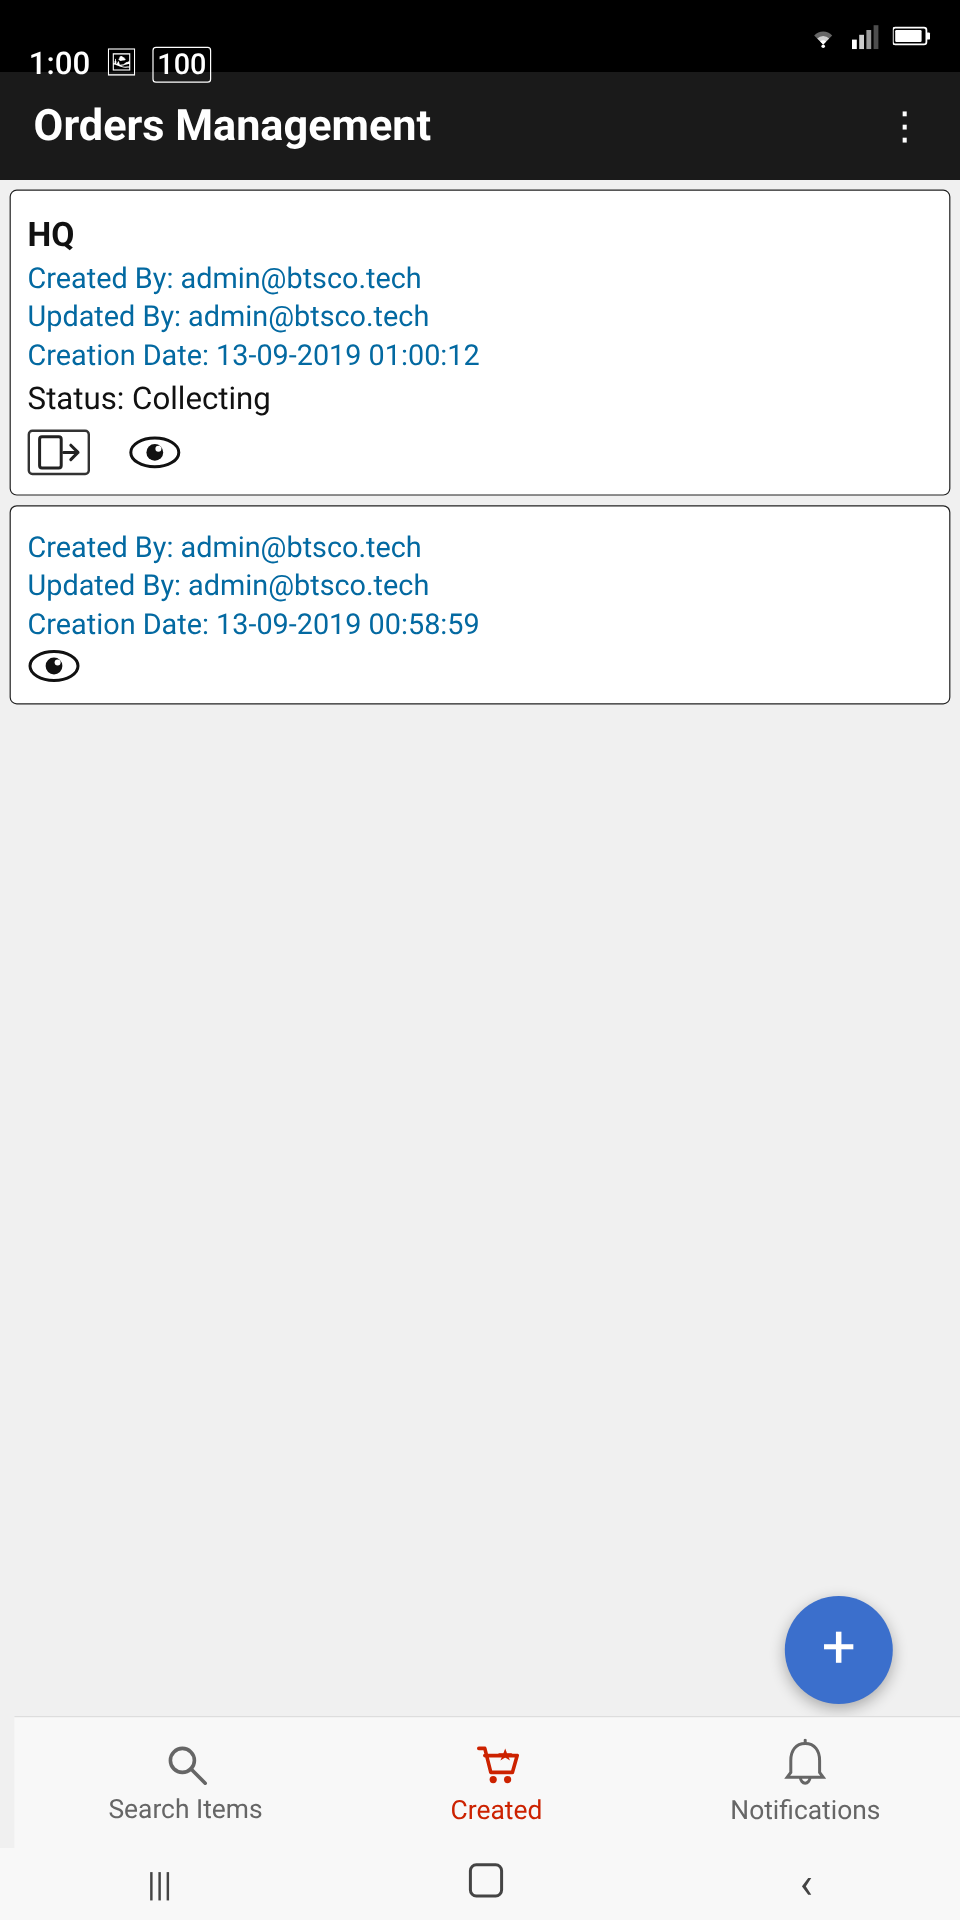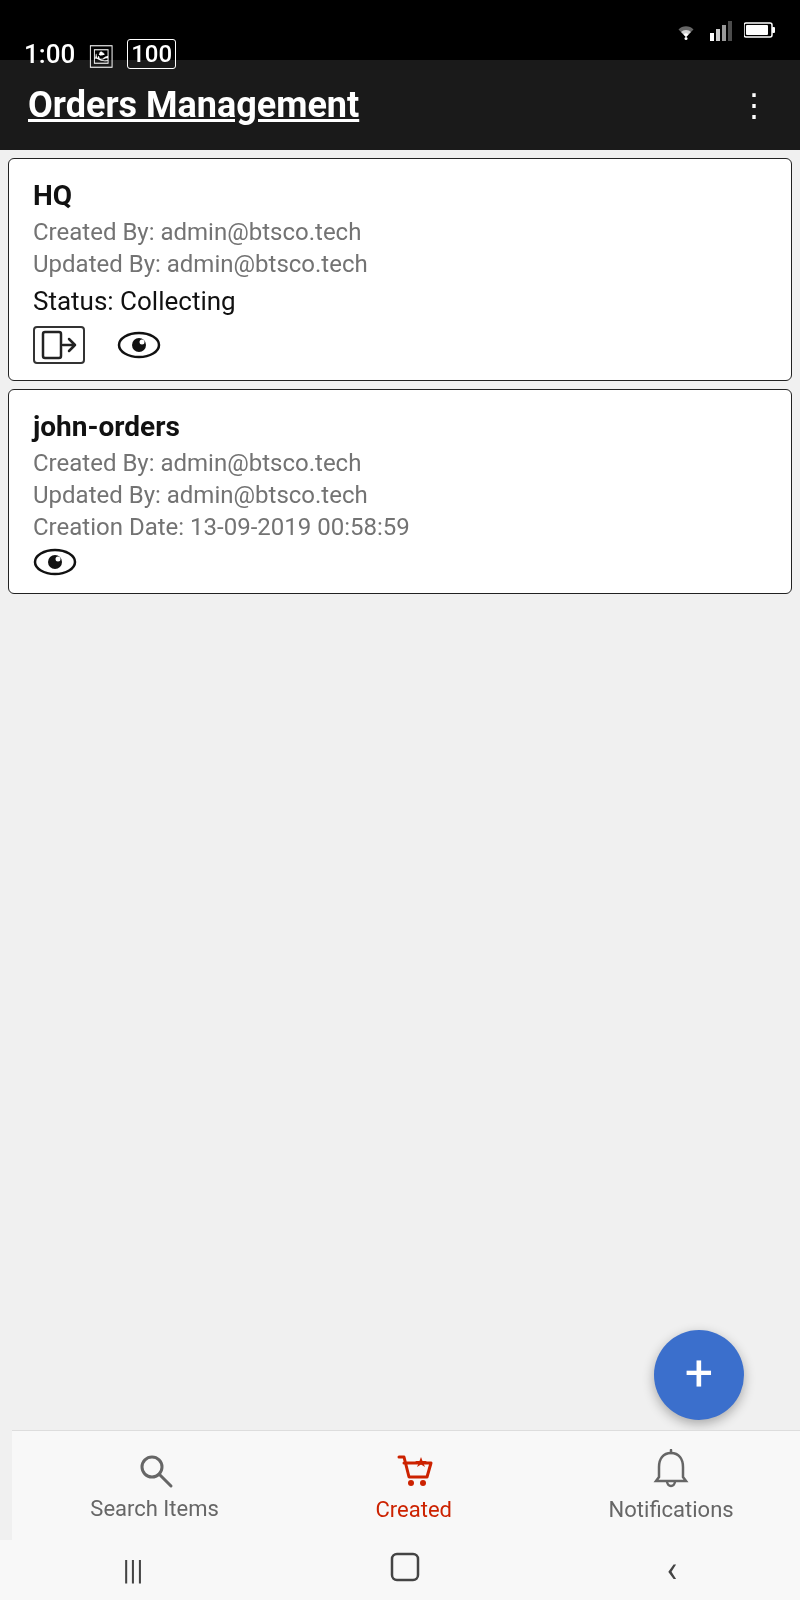--- a/index.html
+++ b/index.html
@@ -21,21 +21,21 @@
       display: flex;
       align-items: center;
       justify-content: space-between;
       padding: 0 24px;
       color: #fff;
     }
     .status-bar-left {
       font-size: 26px;
       font-weight: 500;
       display: flex;
-      align-items: flex-end;
+      align-items: flex-start;
       gap: 12px;
       margin-top: 48px;
     }
     .status-bar-right {
       display: flex;
       align-items: center;
       gap: 10px;
       font-size: 22px;
     }
 
@@ -46,53 +46,52 @@
       background: #1a1a1a;
       display: flex;
       align-items: center;
       justify-content: space-between;
       padding: 0 28px;
     }
     .app-bar-title {
       color: #fff;
       font-size: 36px;
       font-weight: bold;
-      text-decoration: underline;
     }
     .app-bar-menu {
       color: #fff;
       font-size: 32px;
       cursor: pointer;
       letter-spacing: 2px;
     }
 
     
     .content {
       background: #f0f0f0;
       padding: 8px;
       flex: 1;
     }
 
     
     .order-card {
       background: #fff;
       border: 1.5px solid #222;
       border-radius: 6px;
-      padding: 20px 24px 16px;
+      padding: 20px 14px 16px;
       margin-bottom: 8px;
     }
     .order-name {
       font-size: 28px;
       font-weight: bold;
       color: #111;
       margin-bottom: 6px;
     }
     .order-detail {
       font-size: 24px;
-      color: #737373;
+      color: #0369a1;
       margin-bottom: 4px;
     }
     .order-status {
       font-size: 26px;
       font-weight: normal;
       margin: 8px 0 10px;
     }
     .status-collecting {
       color: #111;
     }
@@ -234,20 +233,21 @@
   <span class="app-bar-title">Orders Management</span>
   <span class="app-bar-menu">⋮</span>
 </div>
 
 <div class="content">
 
   <div class="order-card">
     <div class="order-name">HQ</div>
     <div class="order-detail">Created By: admin@btsco.tech</div>
     <div class="order-detail">Updated By: admin@btsco.tech</div>
+    <div class="order-detail">Creation Date: 13-09-2019 01:00:12</div>
     <div class="order-status status-collecting">Status: Collecting</div>
     <div class="order-actions">
 
       <span class="enter-icon">
         <svg width="36" height="30" viewBox="0 0 36 30" fill="none">
           <rect x="2" y="2" width="18" height="26" rx="2" stroke="#222" stroke-width="2.5" fill="none"></rect>
           <path d="M22 15 L34 15 M28 9 L34 15 L28 21" stroke="#222" stroke-width="2.5" stroke-linecap="round" stroke-linejoin="round"></path>
         </svg>
       </span>
 
@@ -255,21 +255,20 @@
         <svg class="svg-eye" viewBox="0 0 44 30" fill="none">
           <ellipse cx="22" cy="15" rx="20" ry="12" stroke="#111" stroke-width="2.5"></ellipse>
           <circle cx="22" cy="15" r="7" fill="#111"></circle>
           <circle cx="25" cy="12" r="2.5" fill="white"></circle>
         </svg>
       </span>
     </div>
   </div>
 
   <div class="order-card">
-    <div class="order-name">john-orders</div>
     <div class="order-detail">Created By: admin@btsco.tech</div>
     <div class="order-detail">Updated By: admin@btsco.tech</div>
     <div class="order-detail">Creation Date: 13-09-2019 00:58:59</div>
     <div class="order-actions">
 
       <span class="eye-icon">
         <svg class="svg-eye" viewBox="0 0 44 30" fill="none">
           <ellipse cx="22" cy="15" rx="20" ry="12" stroke="#111" stroke-width="2.5"></ellipse>
           <circle cx="22" cy="15" r="7" fill="#111"></circle>
           <circle cx="25" cy="12" r="2.5" fill="white"></circle>

